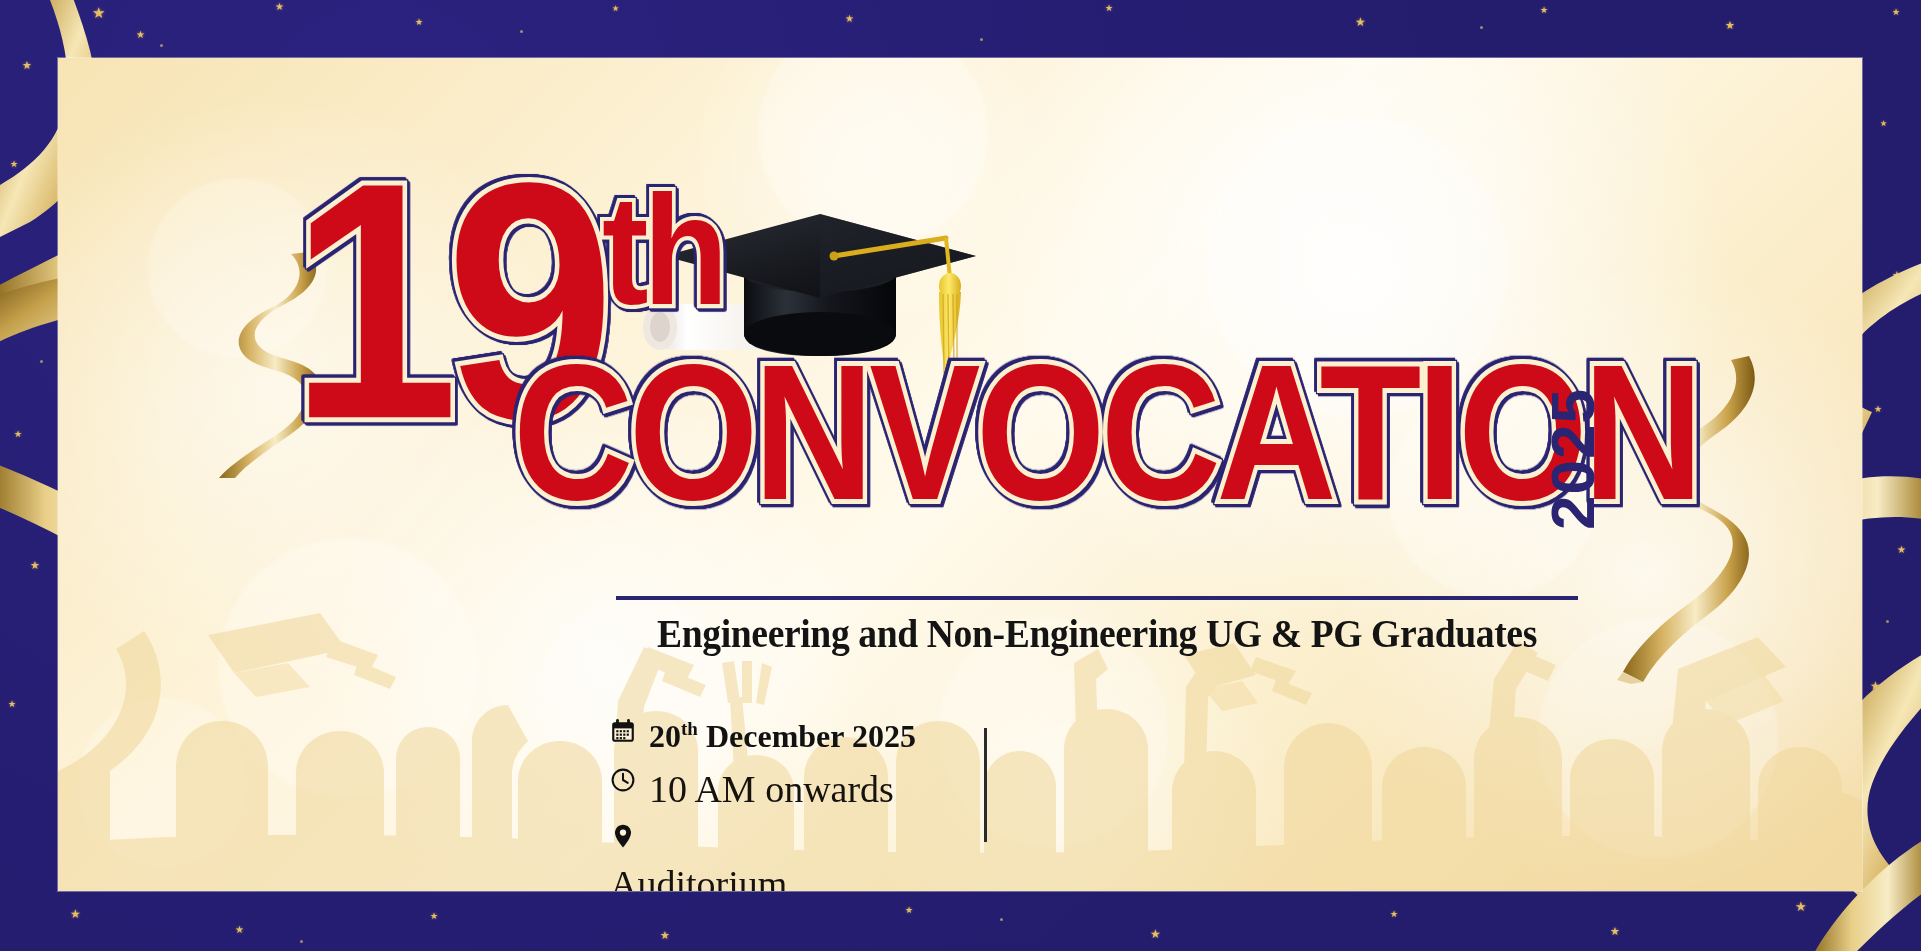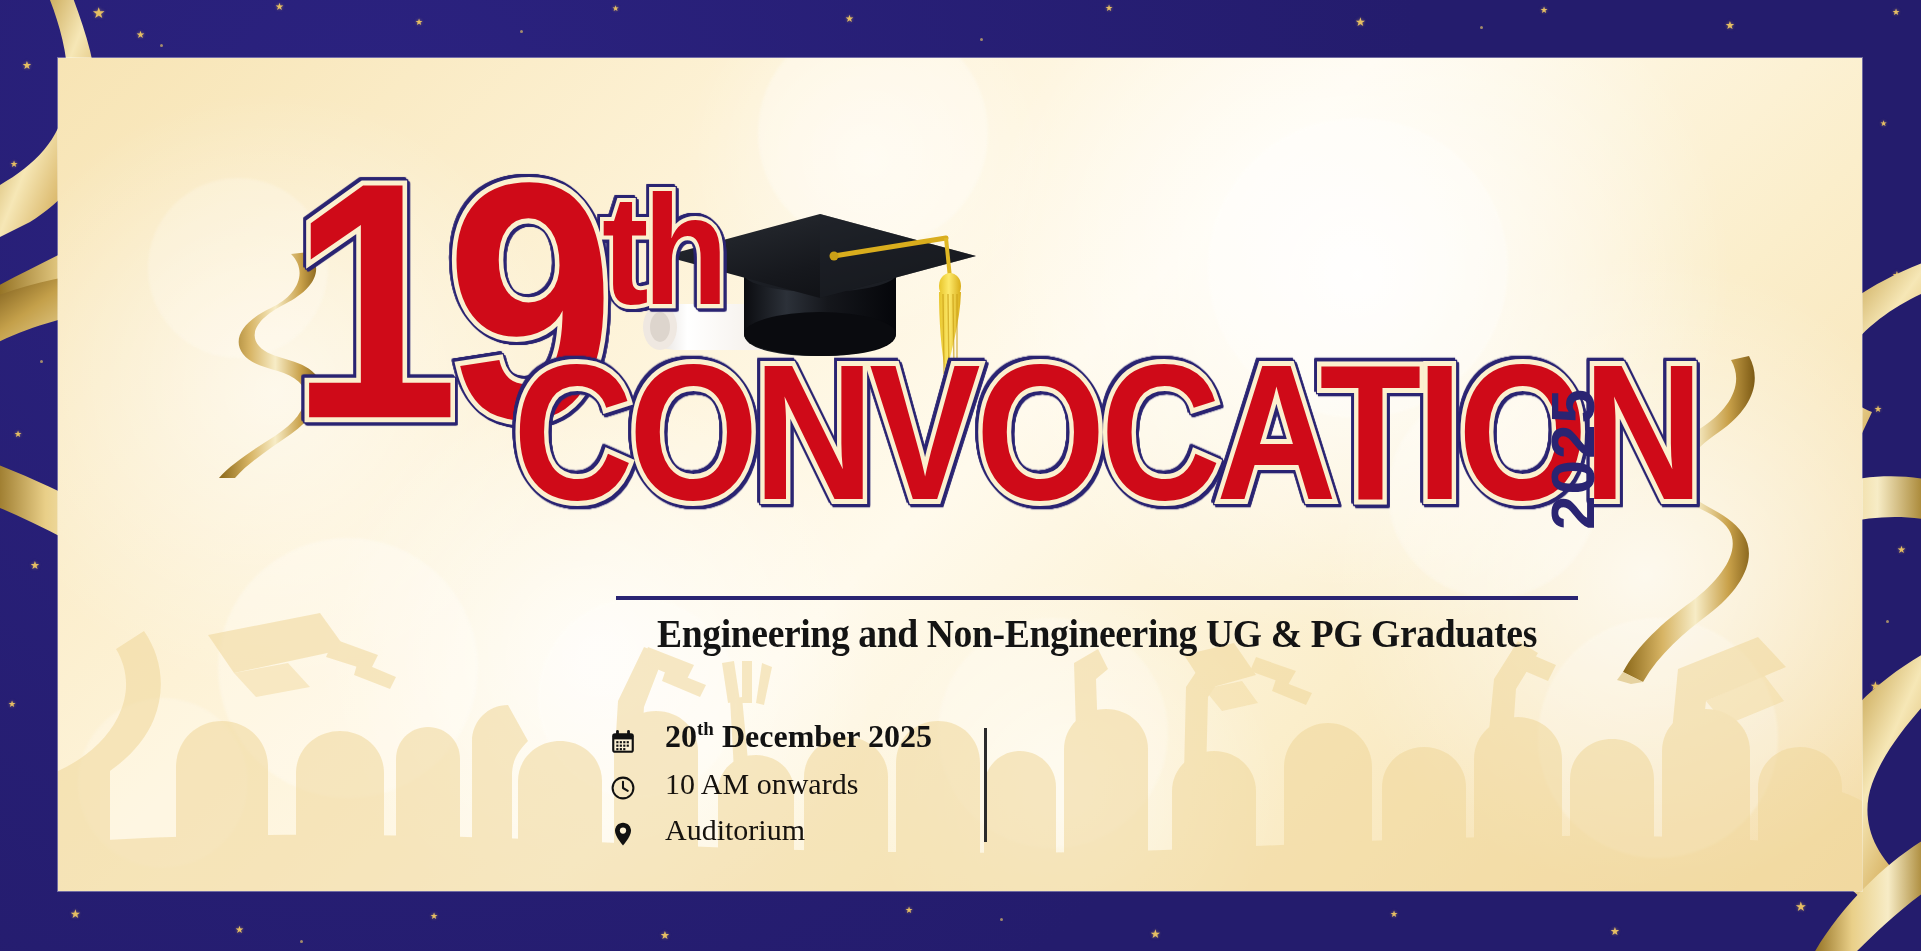--- a/index.html
+++ b/index.html
@@ -111,31 +111,31 @@
     color:#141414;
     transform:scaleX(.94); transform-origin:center top;
     white-space:nowrap;
   }
 
   
   .info{
     position:absolute; left:552px; top:660px; display:flex; align-items:flex-start;
   }
   .details{ width:330px; }
-  .drow{ display:flex; align-items:flex-end; gap:29px; margin-bottom:12px; }
-  .drow:last-child{ margin-bottom:0; }
+  .drow{ display:flex; align-items:flex-start; gap:13px; margin-bottom:12px; }
+  .drow:last-child{ margin-bottom:0;flex-direction:column; }
   .ico{ width:26px; height:26px; flex:0 0 26px; display:block; }
   .d-date{
     font-family:"Liberation Serif", serif; font-weight:700;
     font-size:32px; color:#121212; white-space:nowrap;
   }
   .d-date .sup{ font-size:19px; vertical-align:super; }
   .d-text{
     font-family:"Liberation Serif", serif; font-weight:400;
-    font-size:30px; color:#16120e; white-space:nowrap;
+    font-size:38px; color:#16120e; white-space:nowrap;
   }
 
   .vdiv{ width:3px; height:114px; background:#2b2b2b; margin:10px 46px 0 44px; }
 
   .guest{ padding-top:2px; }
   .guest-label{
     font-family:"Liberation Serif", serif; font-weight:400;
     font-size:30px; color:#17130d; margin-bottom:22px; white-space:nowrap;
   }
   .guest-name{

